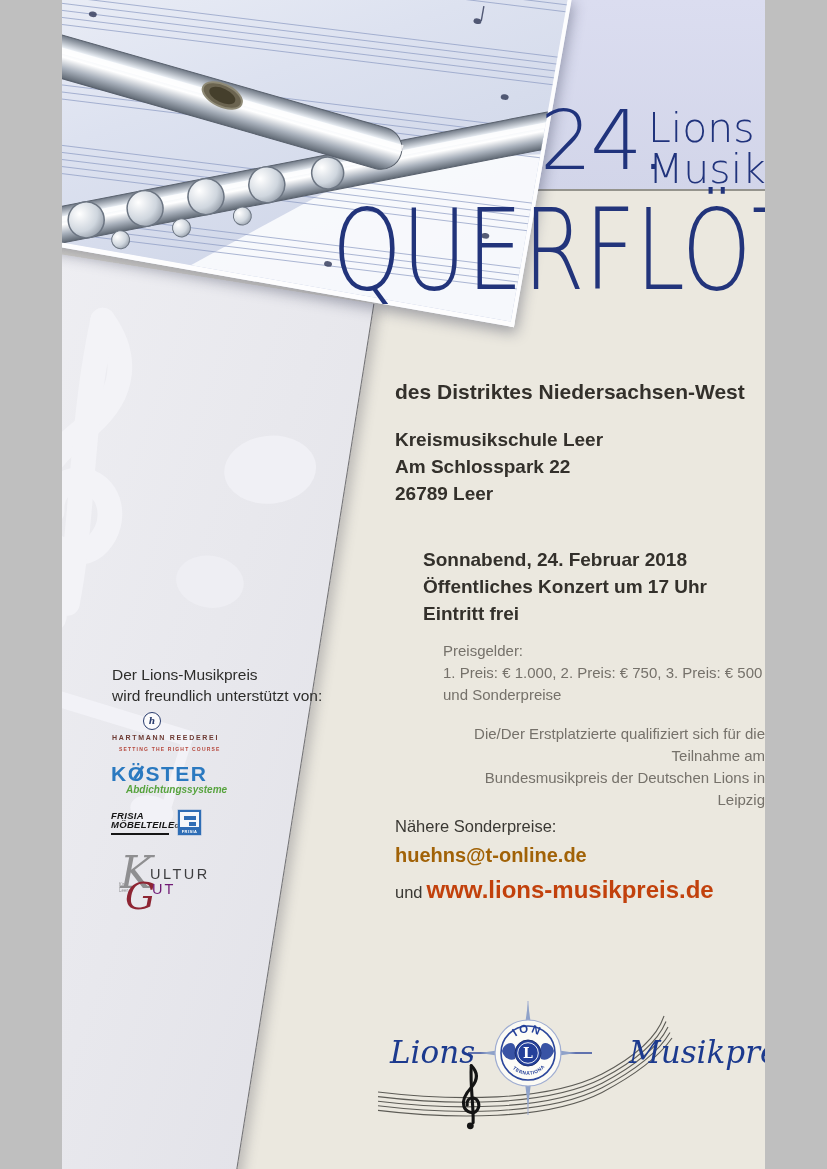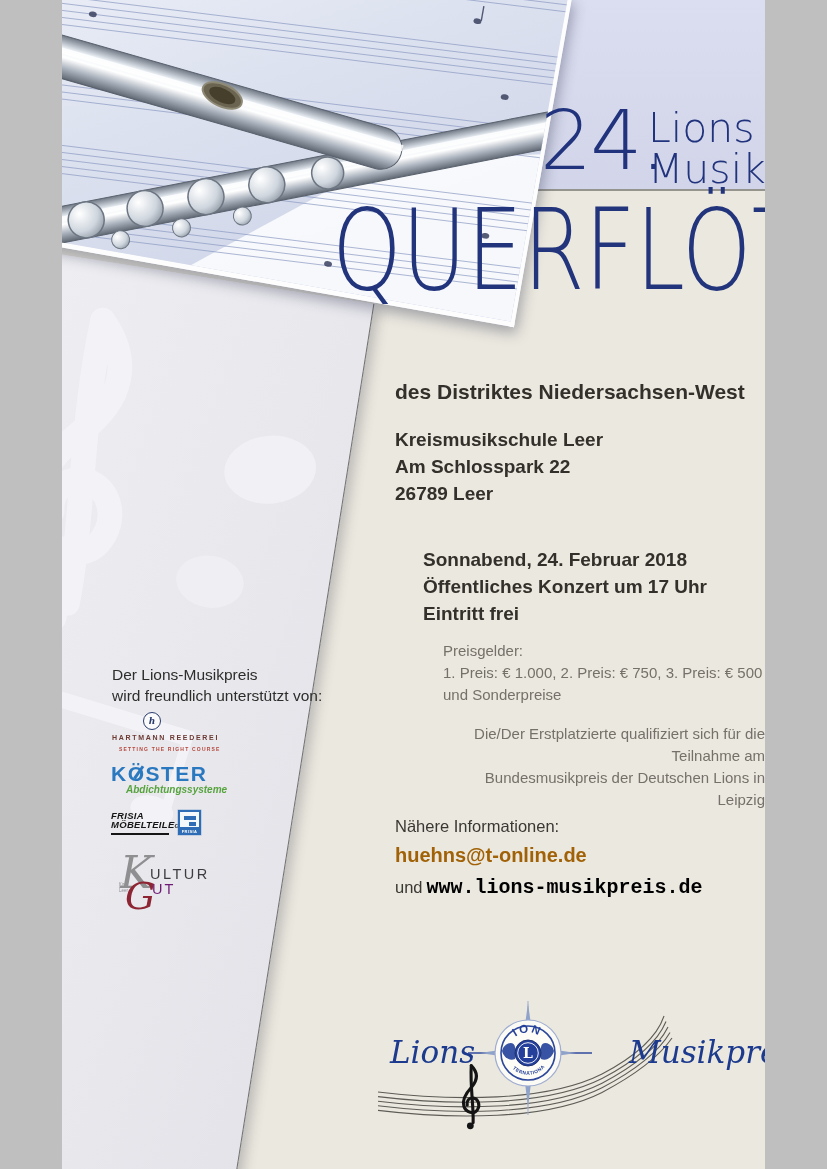--- a/index.html
+++ b/index.html
@@ -34,21 +34,21 @@
 
   
   .m-sub{left:333px;top:380px;font-size:21px;font-weight:bold;color:#33302b;}
   .m-block{left:333px;font-size:19px;font-weight:bold;color:#33302b;line-height:27px;}
   .m-venue{top:426px;} .m-event{top:546px;margin-left:28px;}
   .m-gray{left:333px;font-size:15px;color:#75716a;line-height:22px;margin-left:48px;}
   .m-prizes{top:640px;} .m-qual{top:723px;text-align:right;}
   .m-contact{left:333px;top:817px;font-size:16.5px;color:#3a3833;}
   .m-email{left:333px;top:844px;font-size:20px;font-weight:bold;color:#a16207;}
   .m-web{left:333px;top:876px;font-size:16.5px;color:#3a3833;}
-  .m-web .url{font-size:20px;font-weight:bold;color:#000000;margin-left:4px;font-family:Liberation Mono, monospace;}
+  .m-web .url{font-size:24px;font-weight:bold;color:#c2410c;margin-left:4px;}
 
   
   .sb-intro{left:50px;top:664px;font-size:15.5px;color:#2d2d2b;line-height:21px;}
   .hm-emblem{left:81px;top:712px;width:16px;height:16px;border:1.5px solid #2a3c6e;border-radius:50%;
              color:#2a3c6e;font-family:"DejaVu Serif",serif;font-style:italic;font-weight:bold;font-size:9px;
              display:flex;align-items:center;justify-content:center;background:#fbfbfc;}
   .hm-name{left:50px;top:734px;font-size:7px;font-weight:bold;letter-spacing:1.7px;color:#6d3a33;}
   .hm-tag{left:57px;top:746px;font-size:5px;font-weight:bold;letter-spacing:1.2px;color:#b5473c;}
   .ko-word{left:49px;top:762px;font-size:21px;font-weight:800;letter-spacing:1.5px;color:#2a79c0;}
   .ko-slash{left:69px;top:771px;width:15px;height:2.5px;background:#2a79c0;transform:rotate(-55deg);}
@@ -203,21 +203,21 @@
     <div>Preisgelder:</div>
     <div>1. Preis: € 1.000, 2. Preis: € 750, 3. Preis: € 500</div>
     <div>und Sonderpreise</div>
   </div>
 
   <div class="abs m-gray m-qual">
     <div>Die/Der Erstplatzierte qualifiziert sich für die Teilnahme am</div>
     <div>Bundesmusikpreis der Deutschen Lions in Leipzig</div>
   </div>
 
-  <div class="abs m-contact">Nähere Informationen:</div>
+  <div class="abs m-contact">Nähere Sonderpreise:</div>
   <div class="abs m-email">huehns@t-online.de</div>
   <div class="abs m-web">
     <span>und</span><span class="url">www.lions-musikpreis.de</span>
   </div>
 
   <div class="abs sb-intro">
     <div>Der Lions-Musikpreis</div>
     <div>wird freundlich unterstützt von:</div>
   </div>
 

